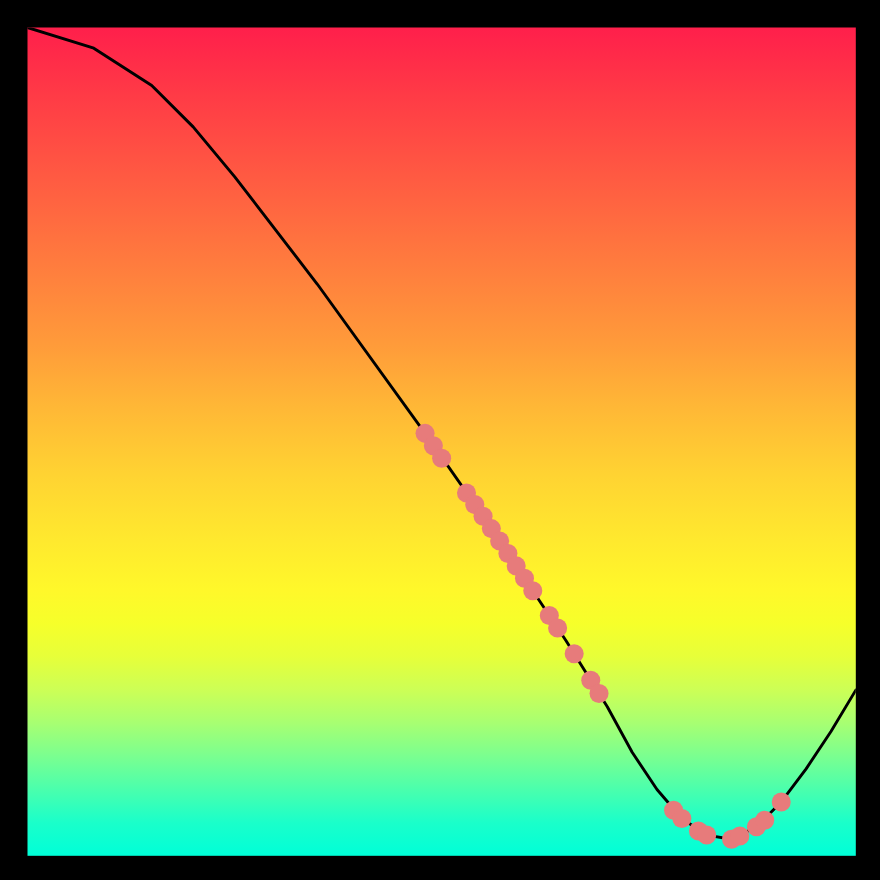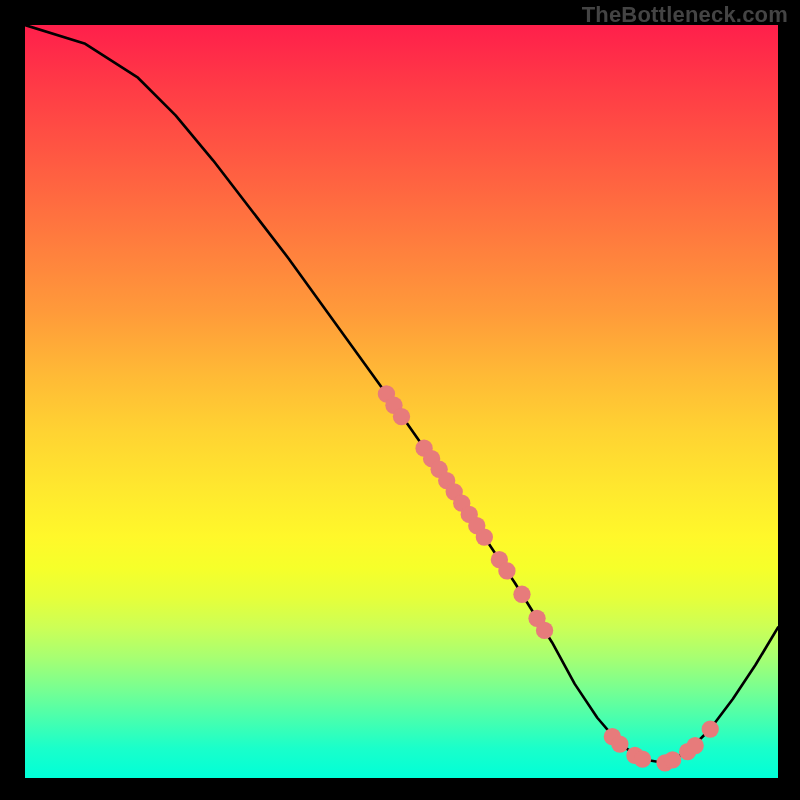--- a/index.html
+++ b/index.html
@@ -57,21 +57,20 @@
     left: 0;
     top: 0;
     width: 753px;
     height: 753px;
   }
 </style>
 </head>
 <body>
 
 <div class="chart-container">
-  <div class="branding">TheBottleneck.com</div>
   <div class="plot-area">
     <svg class="plot-svg" viewBox="0 0 100 100" preserveAspectRatio="none">
       <path id="curve-path" fill="none" stroke="#000000" stroke-width="0.35" stroke-linecap="round" stroke-linejoin="round" d="M0.000 0.000 L8.000 2.500 L15.000 7.000 L20.000 12.000 L25.000 18.000 L35.000 31.000 L48.000 49.000 L55.000 59.000 L60.000 66.500 L65.000 74.000 L70.000 82.000 L73.000 87.500 L76.000 92.000 L79.000 95.500 L82.000 97.500 L85.000 98.000 L88.000 96.500 L91.000 93.500 L94.000 89.500 L97.000 85.000 L100.000 80.000"></path>
       <g id="markers-group">
           <circle cx="48.000" cy="49.000" r="1.15" fill="#e77b7b"></circle>
           <circle cx="49.000" cy="50.500" r="1.15" fill="#e77b7b"></circle>
           <circle cx="50.000" cy="52.000" r="1.15" fill="#e77b7b"></circle>
           <circle cx="53.000" cy="56.200" r="1.15" fill="#e77b7b"></circle>
           <circle cx="54.000" cy="57.600" r="1.15" fill="#e77b7b"></circle>
           <circle cx="55.000" cy="59.000" r="1.15" fill="#e77b7b"></circle>

